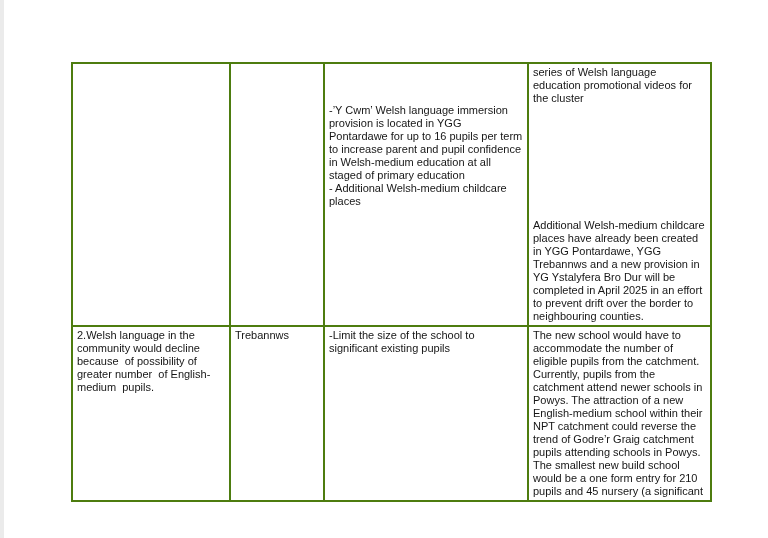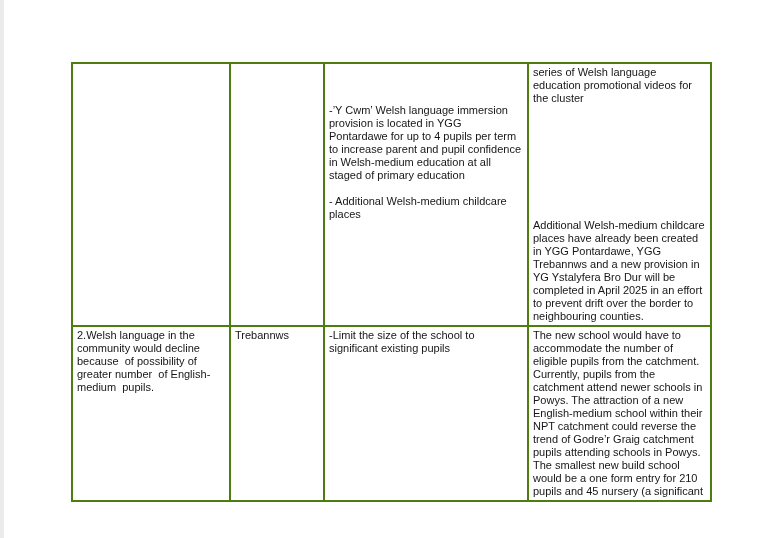--- a/index.html
+++ b/index.html
@@ -47,42 +47,42 @@
   col.c4 { width: 183px; }
   tr.row-1 { height: 239px; }
   tr.row-2 { height: 174px; }
   .para {
     margin: 0;
     white-space: pre-wrap;
     word-wrap: break-word;
   }
   
   .r1c3-p1 { margin-top: 38px; }
-  .r1c3-p2 { margin-top: 13px; }
+  .r1c3-p2 { }
   .r1c4-p2 { margin-top: 114px; }
 </style>
 </head>
 <body>
 
 <div class="page">
   <div class="edge-strip"></div>
 
   <table class="doc-table">
     <colgroup>
       <col class="c1">
         <col class="c2">
         <col class="c3">
         <col class="c4">
     </colgroup>
     <tbody>
       <tr class="row-1">
         <td></td>
         <td></td>
         <td>
-          <p class="para r1c3-p1">-’Y Cwm’ Welsh language immersion provision is located in YGG Pontardawe for up to 4 pupils per term to increase parent and pupil confidence in Welsh-medium education at all staged of primary education</p>
+          <p class="para r1c3-p1">-’Y Cwm’ Welsh language immersion provision is located in YGG Pontardawe for up to 16 pupils per term to increase parent and pupil confidence in Welsh-medium education at all staged of primary education</p>
           <p class="para r1c3-p2">- Additional Welsh-medium childcare places</p>
         </td>
         <td>
           <p class="para">series of Welsh language education promotional videos for the cluster</p>
           <p class="para r1c4-p2">Additional Welsh-medium childcare places have already been created in YGG Pontardawe, YGG Trebannws and a new provision in YG Ystalyfera Bro Dur will be completed in April 2025 in an effort to prevent drift over the border to neighbouring counties.</p>
         </td>
       </tr>
       <tr class="row-2">
         <td>
           <p class="para">2.Welsh language in the community would decline because  of possibility of greater number  of English-medium  pupils.</p>

